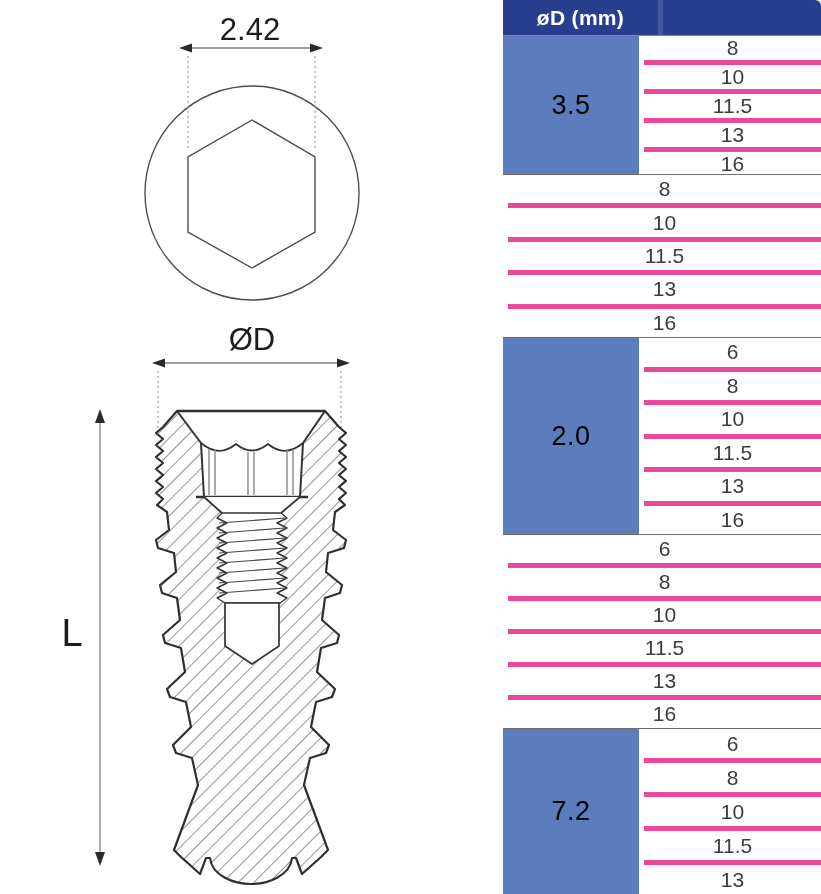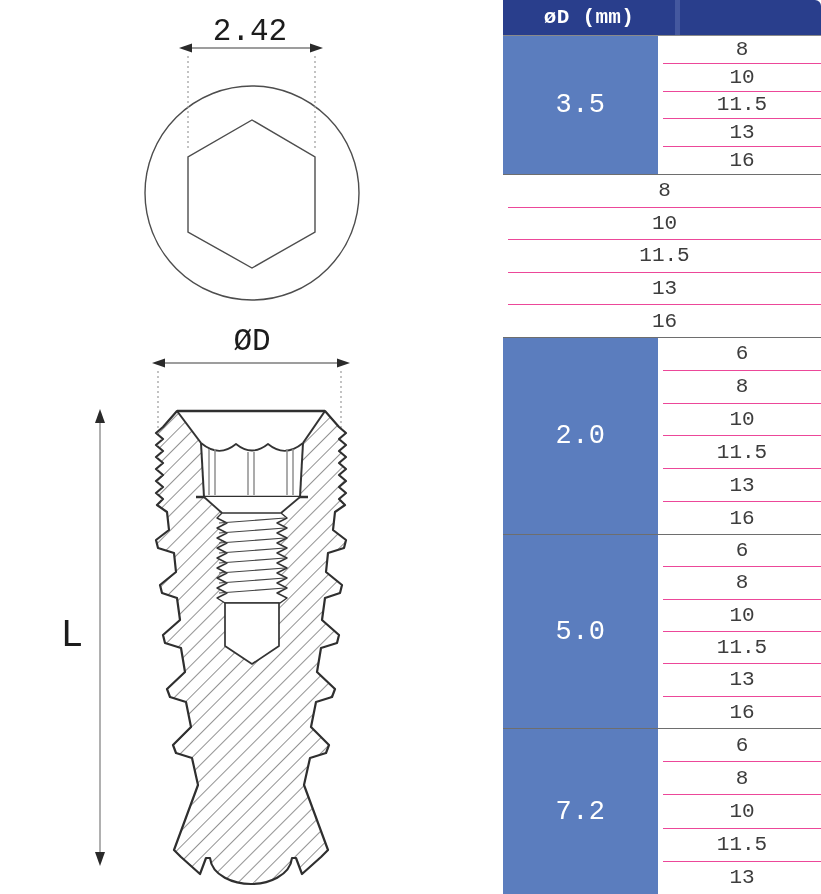--- a/index.html
+++ b/index.html
@@ -1,39 +1,39 @@
 <!DOCTYPE html>
 <html><head>
 <meta charset="utf-8">
 <style>
   html,body{margin:0;padding:0;background:#ffffff;}
   .page{
     position:relative;width:821px;height:894px;overflow:hidden;background:#fff;
-    font-family:Liberation Mono, monospace;
+    font-family:Liberation Sans, sans-serif;
     border-radius:6px;
   }
   .drawing{position:absolute;left:0;top:0;}
   
   .spec-table{position:absolute;left:503px;top:0;width:318px;height:894px;display:flex;flex-direction:column;}
   .thead{height:44px;display:flex;background:#293E8C;}
   .th{color:#fff;font-weight:700;font-size:21px;display:flex;align-items:center;justify-content:center;letter-spacing:.3px;}
-  .th-d{width:172px;}
+  .th-d{width:155px;}
   .th-divider{width:5px;background:#44589F;}
   .th-l{flex:1;}
   .tbody{flex:1;display:flex;flex-direction:column;}
   .group{display:flex;}
   .group + .group{border-top:1px solid #6e6e6e;}
   .tbody .group:first-child{border-top:1px solid #8a8a8a;}
-  .dcell{width:155px;background:#5B7DBE;color:#ffffff;font-size:27px;font-weight:500;
+  .dcell{width:136px;background:#5B7DBE;color:#000000;font-size:27px;font-weight:500;
          display:flex;align-items:center;justify-content:center;letter-spacing:.5px;}
   .gapcol{width:5px;background:#ffffff;}
   .lcol{flex:1;display:flex;flex-direction:column;}
   .lrow{flex:1;display:flex;align-items:center;justify-content:center;
         font-size:21px;color:#3d3d3d;font-weight:500;}
-  .lrow + .lrow{border-top:1px solid #ec4899;}
+  .lrow + .lrow{border-top:5px solid #ec4899;}
 </style>
 </head>
 <body>
 
 <div class="page">
 
   <svg class="drawing" width="500" height="894" viewBox="0 0 500 894">
     <defs>
       <pattern id="hatch" width="11" height="11" patternUnits="userSpaceOnUse" patternTransform="rotate(45 0 0)">
         <rect width="11" height="11" fill="#ffffff"></rect>
@@ -171,21 +171,20 @@
           <div class="lcol">
             <div class="lrow">6</div>
             <div class="lrow">8</div>
             <div class="lrow">10</div>
             <div class="lrow">11.5</div>
             <div class="lrow">13</div>
             <div class="lrow">16</div>
           </div>
         </div>
         <div class="group" style="height: 193px;">
-          <div class="dcell">5.0</div>
           <div class="gapcol"></div>
           <div class="lcol">
             <div class="lrow">6</div>
             <div class="lrow">8</div>
             <div class="lrow">10</div>
             <div class="lrow">11.5</div>
             <div class="lrow">13</div>
             <div class="lrow">16</div>
           </div>
         </div>

